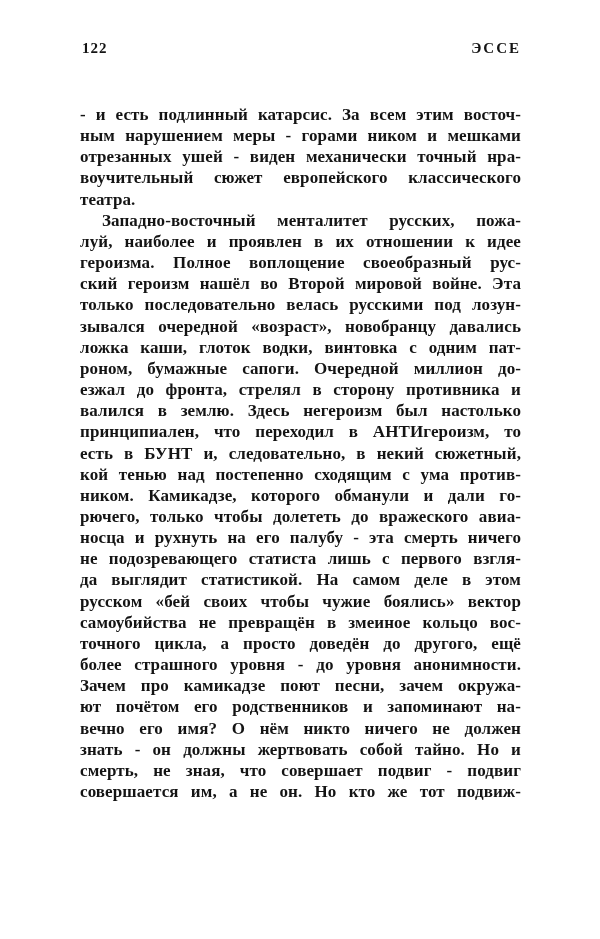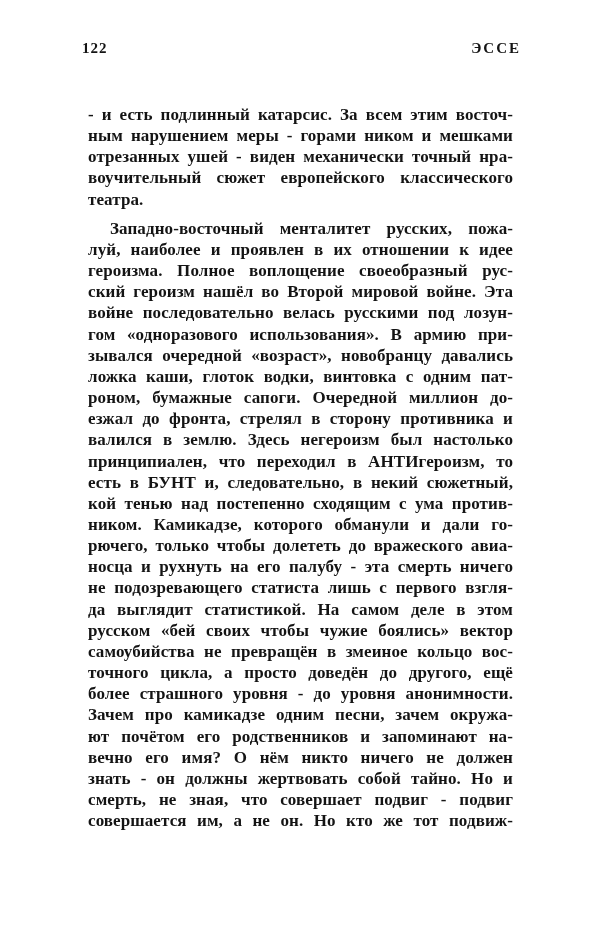--- a/index.html
+++ b/index.html
@@ -35,21 +35,21 @@
     display: block;
     text-align: right;
     letter-spacing: 2px;
   }
   .text-block {
     margin-top: 46px;
     font-weight: 700;
     font-size: 17px;
     line-height: 21.15px;
   }
-  .paragraph { margin: 8px; }
+  .paragraph { margin: 0; }
   .line {
     text-align: justify;
     text-align-last: justify;
     white-space: normal;
     letter-spacing: 0.1px;
   }
   .line.para-end {
     text-align-last: left;
   }
   .line.first-indent {
@@ -71,40 +71,39 @@
           <div class="line">ным нарушением меры - горами ником и мешками</div>
           <div class="line">отрезанных ушей - виден механически точный нра-</div>
           <div class="line">воучительный сюжет европейского классического</div>
           <div class="line para-end">театра.</div>
         </div>
         <div class="paragraph">
           <div class="line first-indent">Западно-восточный менталитет русских, пожа-</div>
           <div class="line">луй, наиболее и проявлен в их отношении к идее</div>
           <div class="line">героизма. Полное воплощение своеобразный рус-</div>
           <div class="line">ский героизм нашёл во Второй мировой войне. Эта</div>
-          <div class="line">войне последовательно велась русскими под лозун-</div>
-          <div class="line">гом «одноразового использования». В армию при-</div>
+          <div class="line">только последовательно велась русскими под лозун-</div>
           <div class="line">зывался очередной «возраст», новобранцу давались</div>
           <div class="line">ложка каши, глоток водки, винтовка с одним пат-</div>
           <div class="line">роном, бумажные сапоги. Очередной миллион до-</div>
           <div class="line">езжал до фронта, стрелял в сторону противника и</div>
           <div class="line">валился в землю. Здесь негероизм был настолько</div>
           <div class="line">принципиален, что переходил в АНТИгероизм, то</div>
           <div class="line">есть в БУНТ и, следовательно, в некий сюжетный,</div>
           <div class="line">кой тенью над постепенно сходящим с ума против-</div>
           <div class="line">ником. Камикадзе, которого обманули и дали го-</div>
           <div class="line">рючего, только чтобы долететь до вражеского авиа-</div>
           <div class="line">носца и рухнуть на его палубу - эта смерть ничего</div>
           <div class="line">не подозревающего статиста лишь с первого взгля-</div>
           <div class="line">да выглядит статистикой. На самом деле в этом</div>
           <div class="line">русском «бей своих чтобы чужие боялись» вектор</div>
           <div class="line">самоубийства не превращён в змеиное кольцо вос-</div>
           <div class="line">точного цикла, а просто доведён до другого, ещё</div>
           <div class="line">более страшного уровня - до уровня анонимности.</div>
-          <div class="line">Зачем про камикадзе одним песни, зачем окружа-</div>
+          <div class="line">Зачем про камикадзе поют песни, зачем окружа-</div>
           <div class="line">ют почётом его родственников и запоминают на-</div>
           <div class="line">вечно его имя? О нём никто ничего не должен</div>
           <div class="line">знать - он должны жертвовать собой тайно. Но и</div>
           <div class="line">смерть, не зная, что совершает подвиг - подвиг</div>
           <div class="line">совершается им, а не он. Но кто же тот подвиж-</div>
         </div>
       </div>
   </div>
 </div>
 

